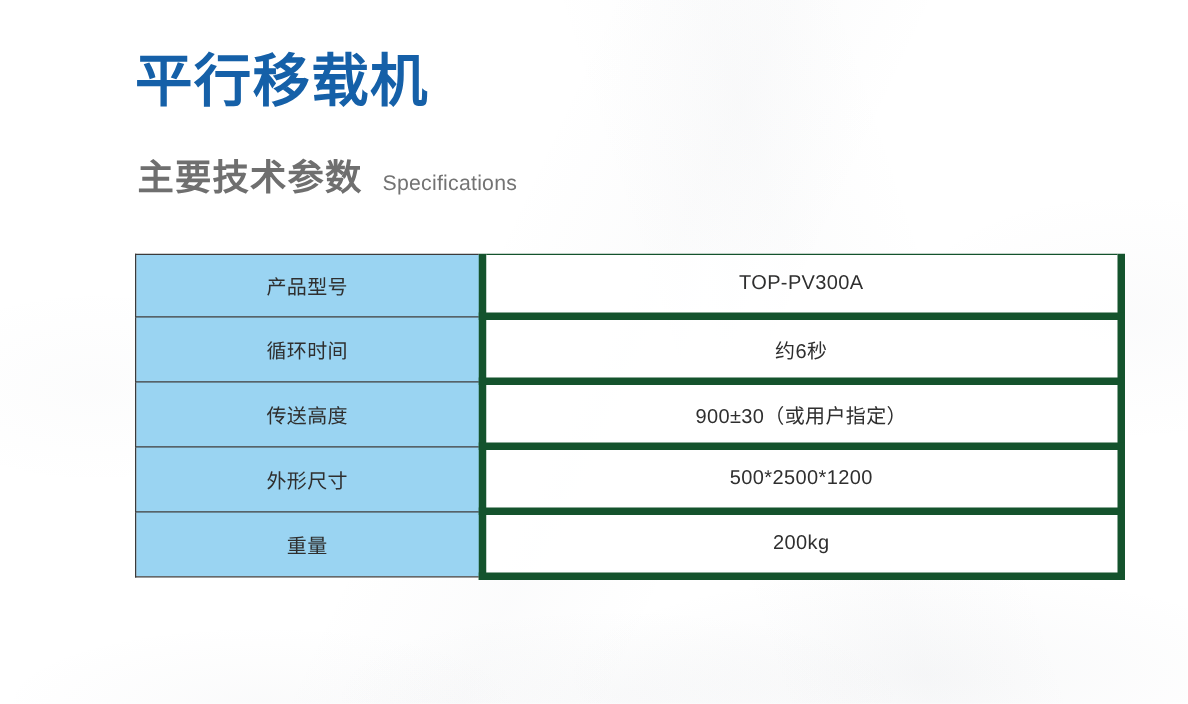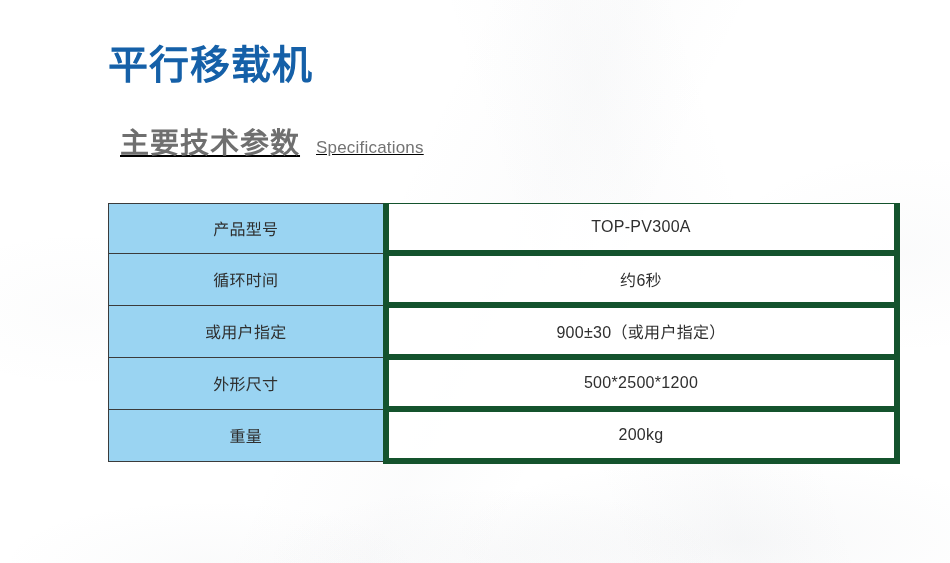--- a/index.html
+++ b/index.html
@@ -38,37 +38,36 @@
     width: 950px;
     height: 563px;
   }
 
   
   .main-title {
     position: absolute;
     left: 108px;
     top: 36px;
     margin: 0;
-    font-size: 40px;
+    font-size: 46px;
     line-height: 58px;
     font-weight: 700;
     letter-spacing: 1px;
     color: #1560a8;
     white-space: nowrap;
   }
 
   .subtitle-row {
     position: absolute;
-    left: 120px;
+    left: 110px;
     top: 126px;
     display: flex;
     align-items: baseline;
     gap: 16px;
     white-space: nowrap;
-    text-decoration: underline;
   }
   .subtitle-cn {
     margin: 0;
     font-size: 29px;
     line-height: 34px;
     font-weight: 700;
     letter-spacing: 1px;
     color: #6f6f6f;
   }
   .subtitle-en {
@@ -138,21 +137,21 @@
       <tbody>
         <tr class="row">
           <td class="cell-label">产品型号</td>
           <td class="cell-value">TOP-PV300A</td>
         </tr>
         <tr class="row">
           <td class="cell-label">循环时间</td>
           <td class="cell-value">约6秒</td>
         </tr>
         <tr class="row">
-          <td class="cell-label">或用户指定</td>
+          <td class="cell-label">传送高度</td>
           <td class="cell-value">900±30（或用户指定）</td>
         </tr>
         <tr class="row">
           <td class="cell-label">外形尺寸</td>
           <td class="cell-value">500*2500*1200</td>
         </tr>
         <tr class="row">
           <td class="cell-label">重量</td>
           <td class="cell-value">200kg</td>
         </tr>

